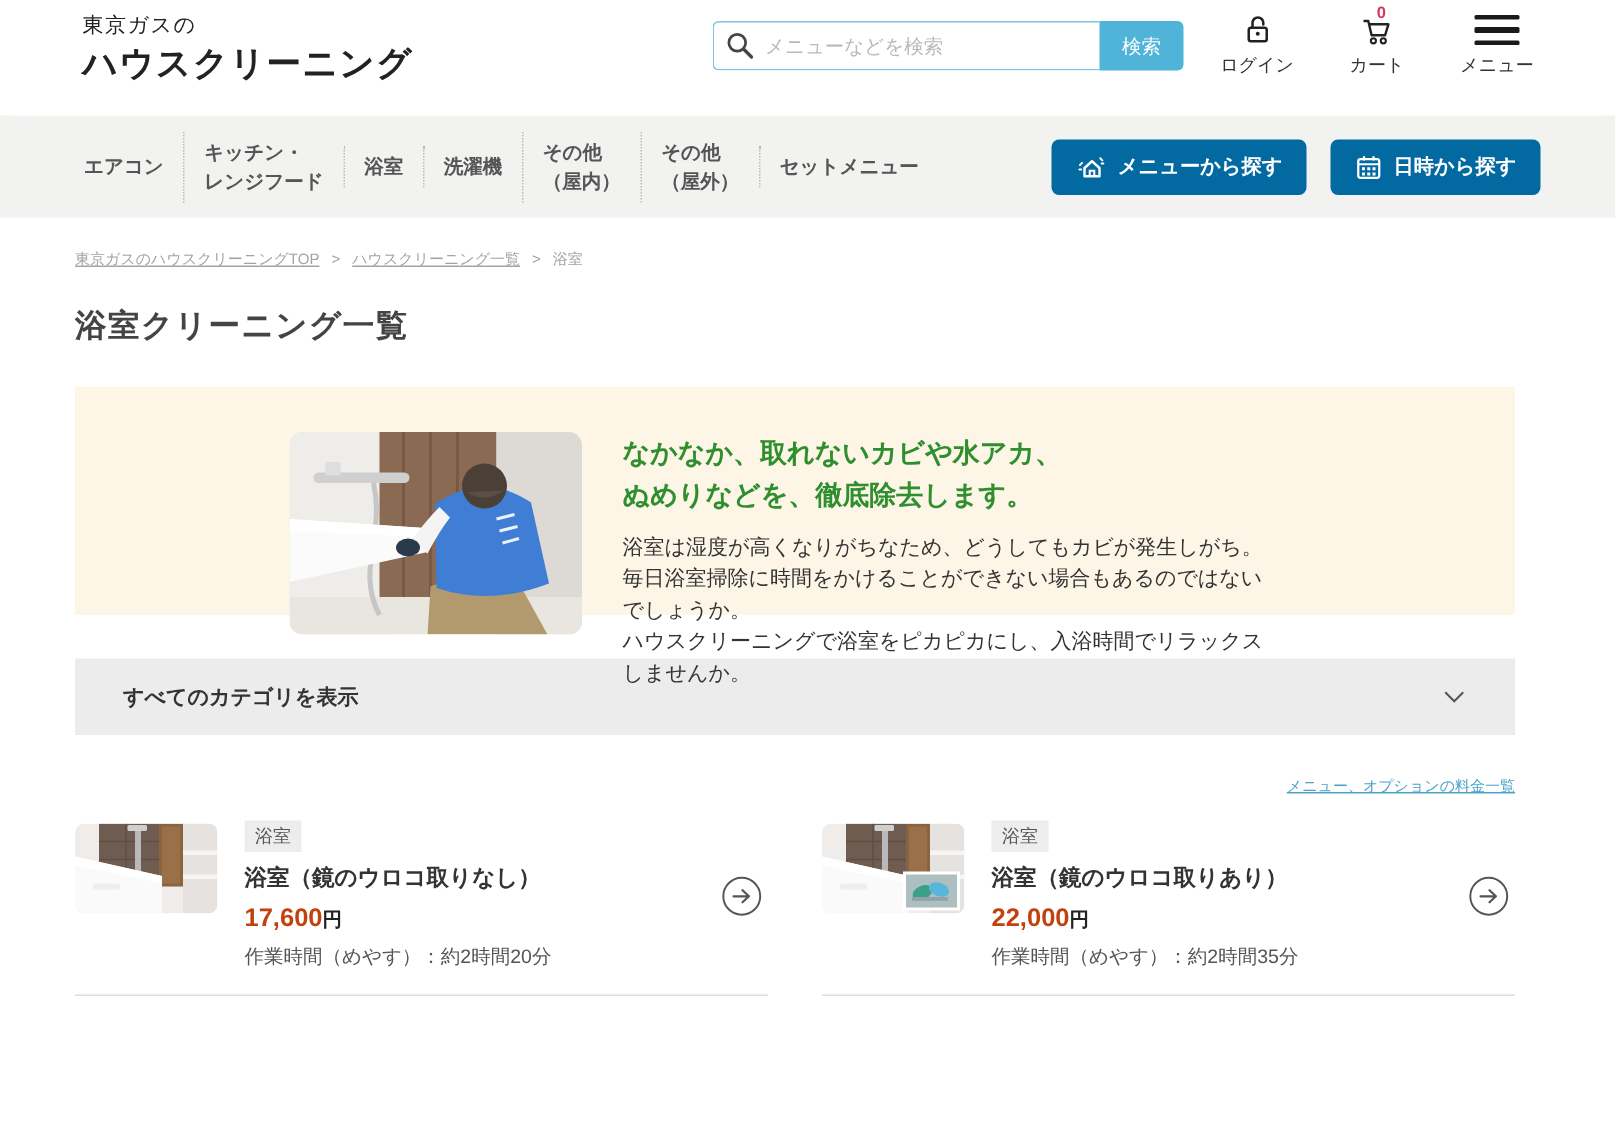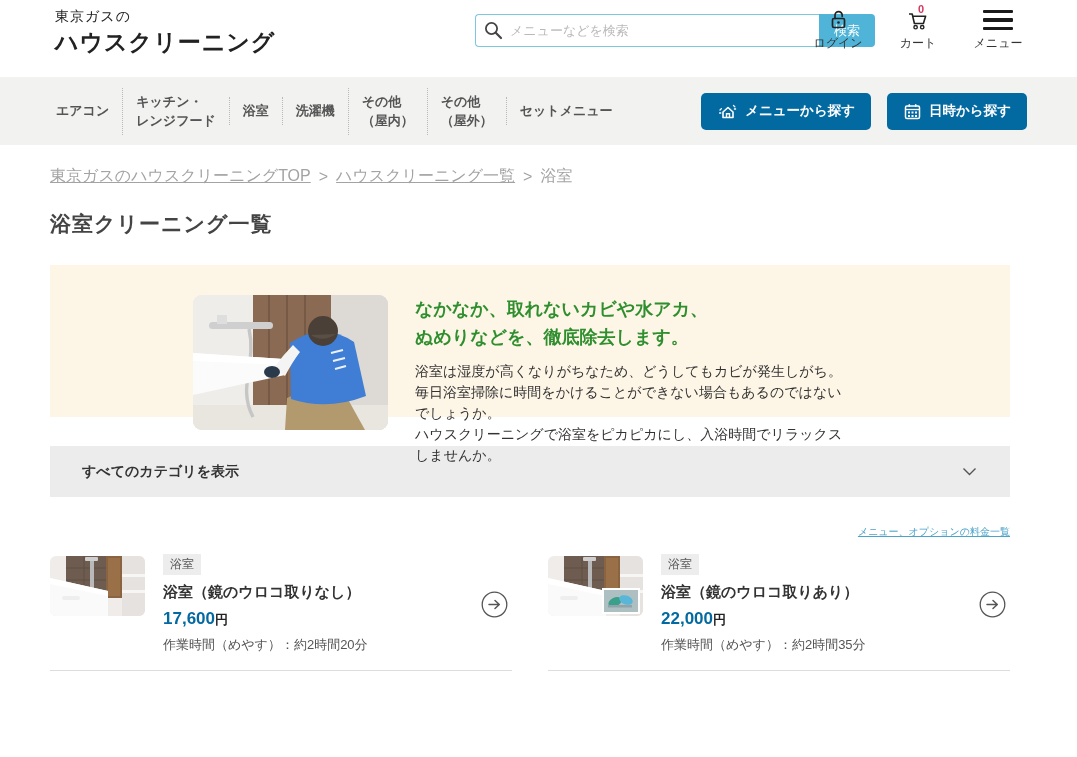--- a/index.html
+++ b/index.html
@@ -6,21 +6,21 @@
   html,body { width:1077px; height:757px; }
   body {
     font-family:"Liberation Sans","DejaVu Sans",sans-serif;
     background:#ffffff; color:#333; overflow:hidden; position:relative;
   }
   
   .header { height:77px; background:#fff; position:relative;border-radius:11px; }
   .logo { position:absolute; left:55px; top:8px; cursor:pointer; }
   .logo-top { font-size:14px; color:#222; letter-spacing:1px; }
   .logo-main { font-size:23px; font-weight:bold; color:#222; letter-spacing:1px; margin-top:1px; }
-  .searchbar { position:absolute; left:475px; top:14px; width:400px; height:33px; display:flex; }
+  .searchbar { position:absolute; left:475px; top:14px; width:314px; height:33px; display:flex; }
   .search-input {
     flex:1; border:1px solid #7cc6e0; border-right:none; border-radius:4px 0 0 4px;
     padding:0 8px 0 34px; font-size:13px; color:#333; outline:none;
     font-family:inherit; background:#fff;
   }
   .search-input::placeholder { color:#b9b9b9; }
   .search-mag { position:absolute; left:9px; top:7px; pointer-events:none; }
   .search-btn {
     width:56px; border:none; background:#4fb4d8; color:#fff; font-size:13px;
     border-radius:0 4px 4px 0; cursor:pointer; font-family:inherit;
@@ -38,21 +38,21 @@
   .nav-item { padding:4px 13px; font-size:13px; font-weight:bold; color:#555; cursor:pointer; line-height:1.5; white-space:nowrap; }
   .nav-item + .nav-item { border-left:1px dotted #b9b9b9; }
   .nav-buttons { margin-left:auto; display:flex; gap:16px; }
   .pill-btn {
     height:37px; padding:0 16px; border:none; border-radius:5px; background:#0369a1;
     color:#fff; font-size:13.5px; font-weight:bold; display:flex; align-items:center; gap:7px;
     cursor:pointer; font-family:inherit;
   }
   
   .main { padding:0 67px 0 50px; }
-  .breadcrumb { margin-top:21px; font-size:16px; color:#a3a3a3; display:flex; gap:8px; align-items:center; }
+  .breadcrumb { margin-top:21px; font-size:10px; color:#a3a3a3; display:flex; gap:8px; align-items:center; }
   .breadcrumb a { color:#a3a3a3; text-decoration:underline; cursor:pointer; }
   .bc-sep { color:#a3a3a3; }
   .page-title { margin-top:23px; font-size:21px; font-weight:bold; color:#444; letter-spacing:1px; }
   
   .hero { margin-top:27px; background:#fdf5e6; height:152px; display:flex; padding:30px 40px 30px 143px; gap:27px; }
   .hero-img { width:195px; height:135px; border-radius:9px; overflow:hidden; flex:none; }
   .hero-text { padding-top:1px; }
   .hero-h { font-size:18px; font-weight:bold; color:#2f8f2f; line-height:1.55; }
   .hero-body { margin-top:9px; font-size:14px; color:#333; line-height:1.5; }
   
@@ -65,21 +65,21 @@
   .link-row { margin-top:24px; text-align:right; }
   .price-link { font-size:10px; color:#4ba3c9; text-decoration:underline; cursor:pointer; }
   
   .cards { margin-top:15px; display:grid; grid-template-columns:1fr 1fr; column-gap:36px; }
   .card { display:flex; gap:18px; padding-bottom:16px; border-bottom:1px solid #ddd; position:relative; cursor:pointer; }
   .thumb { width:95px; height:60px; border-radius:6px; overflow:hidden; flex:none; margin-top:2px; }
   .card-info { flex:1; }
   .tag { display:inline-block; font-size:12px; color:#555; background:#ededed; padding:2px 7px; }
   .card-title { margin-top:8px; font-size:15px; font-weight:bold; color:#333; }
   .price-row { margin-top:7px; }
-  .price { font-size:17px; font-weight:bold; color:#0369a1; }
+  .price { font-size:17px; font-weight:bold; color:#c2410c; }
   .currency { font-size:13px; font-weight:bold; color:#222; }
   .duration { margin-top:7px; font-size:13px; color:#555; }
   .card-arrow { align-self:center; margin-right:4px; flex:none; }
 </style>
 </head>
 <body>
 
 <svg width="0" height="0" style="position:absolute" aria-hidden="true">
   <symbol id="thumb-bath" viewBox="0 0 95 60">
     <rect width="95" height="60" fill="#efece9"></rect>

